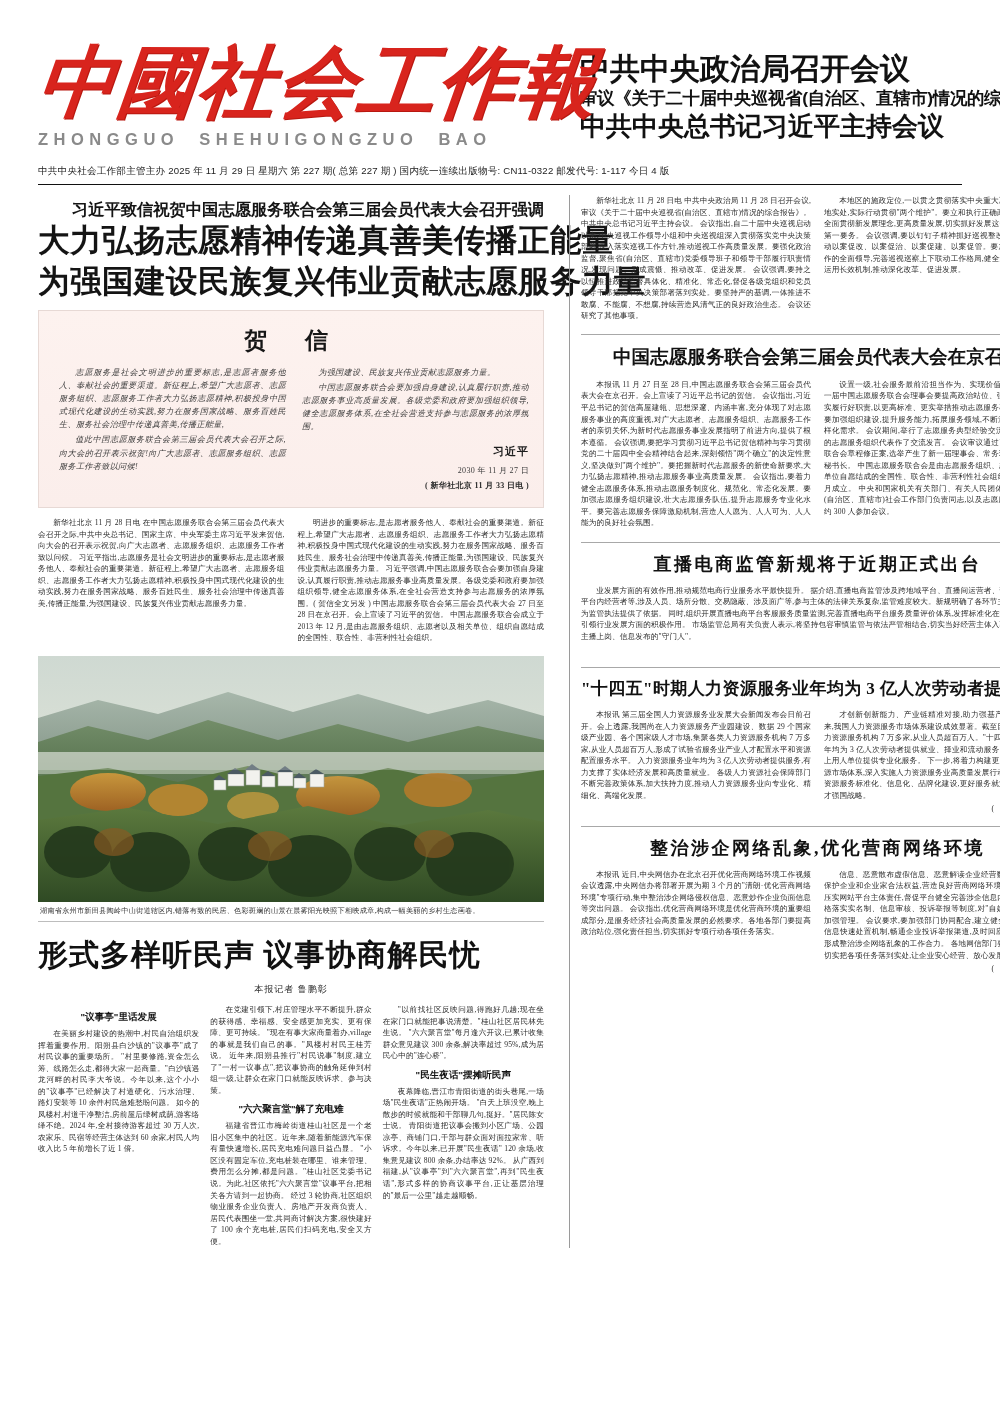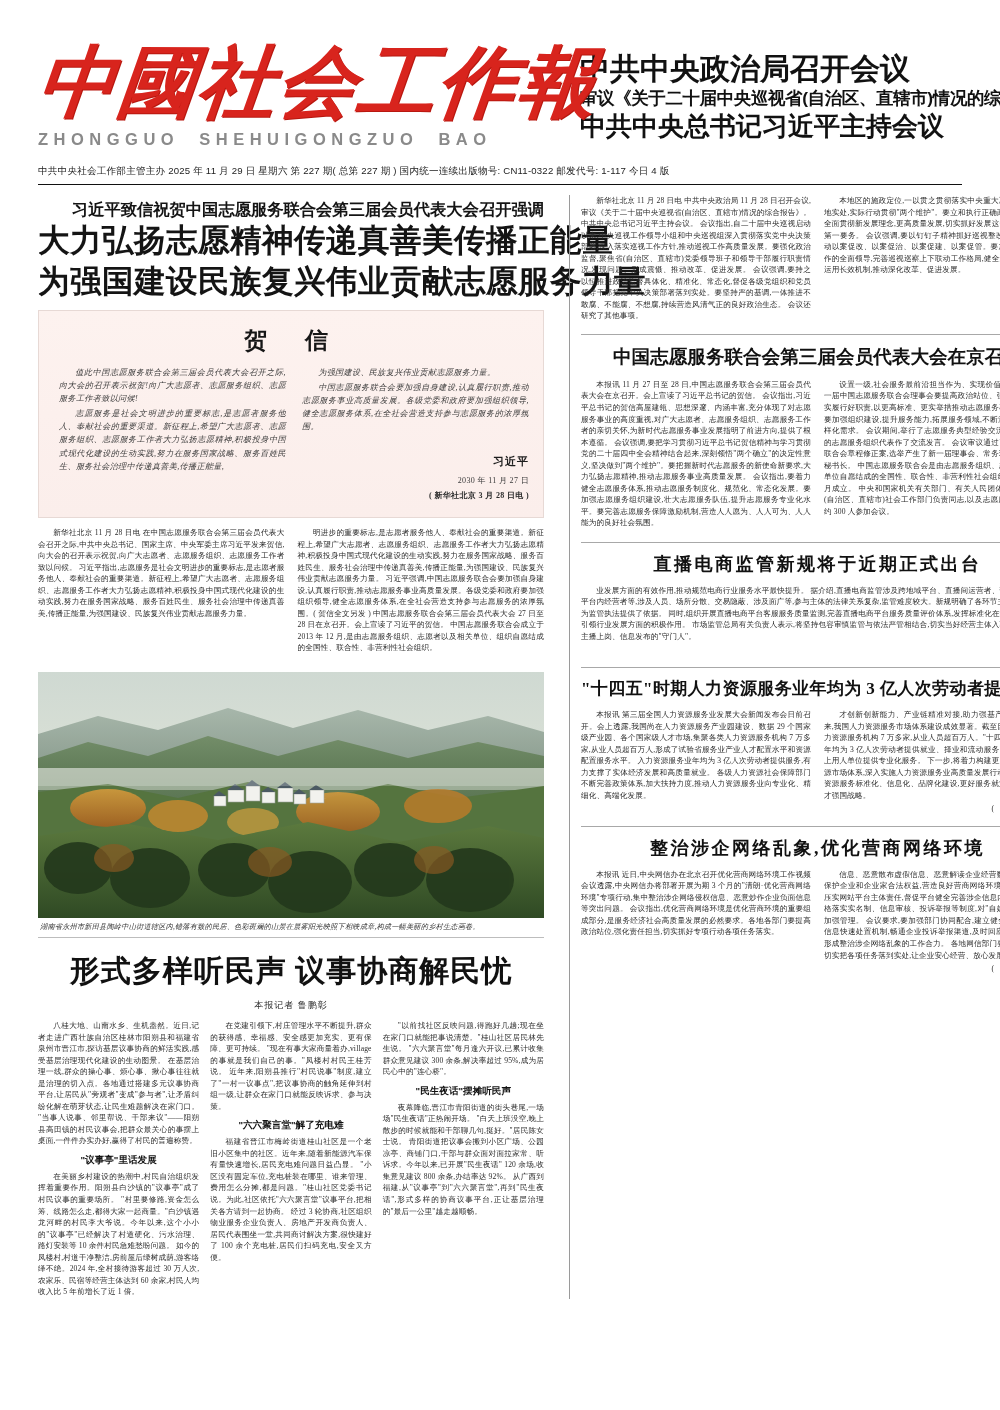--- a/index.html
+++ b/index.html
@@ -58,46 +58,46 @@
     margin-top:9px;padding:12px 14px 14px 20px;
     position:relative;
   }
   .hexin-title{
     text-align:center;font-family:"Liberation Serif",serif;font-weight:700;
     font-size:23px;letter-spacing:16px;margin:2px 0 10px 0;color:#161616;
   }
   .hexin-body{display:flex;gap:16px;}
   .hexin-col{flex:1;font-family:"Liberation Serif",serif;font-size:8.1px;line-height:1.62;color:#3b3b3b;text-align:justify;font-style:italic;letter-spacing:.35px;}
   .hexin-col p{margin:0 0 2px 0;text-indent:2em;}
-  .sig{text-align:right;font-weight:700;font-size:11px;font-style:normal;margin-top:20px;letter-spacing:1px;color:#1d1d1d;}
+  .sig{text-align:right;font-weight:700;font-size:11px;font-style:normal;margin-top:10px;letter-spacing:1px;color:#1d1d1d;}
   .sig-date{text-align:right;font-size:8px;font-style:normal;margin-top:4px;color:#3b3b3b;}
   .sig-src{text-align:right;font-size:8px;font-style:normal;font-weight:700;margin-top:2px;color:#2a2a2a;}
 
   
   .body2{display:flex;gap:13px;margin-top:9px;}
   .body3{display:flex;gap:11px;margin-top:8px;}
   .bcol{flex:1;}
   .txt{font-family:"Liberation Serif",serif;font-size:7.6px;line-height:1.52;text-align:justify;color:#2b2b2b;letter-spacing:.15px;}
   .txt p{margin:0 0 1px 0;text-indent:2em;}
 
   
-  .photo-wrap{margin-top:17px;font-style:italic;}
+  .photo-wrap{margin-top:11px;}
   .photo{
     width:100%;height:246px;display:block;
   }
   .cap{
     font-family:"Liberation Serif",serif;font-size:7.2px;color:#333;
     border-bottom:1px solid #bdbdbd;padding:4px 2px 5px 2px;line-height:1.4;
     letter-spacing:.2px;
   }
 
   
   .feat-hl{
     font-family:"Liberation Serif",serif;font-weight:700;font-size:30px;
-    text-align:center;margin-top:13px;letter-spacing:1px;white-space:nowrap;color:#111;
+    margin-top:13px;letter-spacing:1px;white-space:nowrap;color:#111;
   }
   .feat-by{font-family:"Liberation Sans",sans-serif;font-size:9px;text-align:center;margin-top:7px;color:#2a2a2a;letter-spacing:1px;}
   .sub-hd{font-family:"Liberation Sans",sans-serif;font-weight:700;font-size:9.6px;text-align:center;margin:7px 0 4px 0;color:#111;}
 
   
   .r-hl-sans{font-family:"Liberation Sans",sans-serif;font-weight:700;font-size:18.6px;text-align:center;white-space:nowrap;color:#111;letter-spacing:0px;}
   .r-hl-serif{font-family:"Liberation Serif",serif;font-weight:700;font-size:18px;text-align:center;white-space:nowrap;color:#111;letter-spacing:2.5px;}
   .r-hl-serif2{font-family:"Liberation Serif",serif;font-weight:700;font-size:17px;text-align:center;white-space:nowrap;color:#111;letter-spacing:.4px;}
   .hr-thin{border:0;border-top:1px solid #a8a8a8;margin:11px 0 9px 0;}
   .endmark{text-align:right;font-family:"Liberation Serif",serif;font-size:7.6px;letter-spacing:3px;color:#2b2b2b;margin-top:2px;}
@@ -127,29 +127,29 @@
     <div class="colL">
 
       <div class="lead-kicker">习近平致信祝贺中国志愿服务联合会第三届会员代表大会召开强调</div>
       <div class="lead-main">大力弘扬志愿精神传递真善美传播正能量</div>
       <div class="lead-main">为强国建设民族复兴伟业贡献志愿服务力量</div>
 
       <div class="hexin">
         <div class="hexin-title">贺 信</div>
         <div class="hexin-body">
           <div class="hexin-col">
+            <p>志愿服务是社会文明进步的重要标志,是志愿者服务他人、奉献社会的重要渠道。新征程上,希望广大志愿者、志愿服务组织、志愿服务工作者大力弘扬志愿精神,积极投身中国式现代化建设的生动实践,努力在服务国家战略、服务百姓民生、服务社会治理中传递真善美,传播正能量,</p>
             <p>值此中国志愿服务联合会第三届会员代表大会召开之际,向大会的召开表示祝贺!向广大志愿者、志愿服务组织、志愿服务工作者致以问候!</p>
-            <p>志愿服务是社会文明进步的重要标志,是志愿者服务他人、奉献社会的重要渠道。新征程上,希望广大志愿者、志愿服务组织、志愿服务工作者大力弘扬志愿精神,积极投身中国式现代化建设的生动实践,努力在服务国家战略、服务百姓民生、服务社会治理中传递真善美,传播正能量,</p>
           </div>
           <div class="hexin-col">
             <p>为强国建设、民族复兴伟业贡献志愿服务力量。</p>
             <p>中国志愿服务联合会要加强自身建设,认真履行职责,推动志愿服务事业高质量发展。各级党委和政府要加强组织领导,健全志愿服务体系,在全社会营造支持参与志愿服务的浓厚氛围。</p>
             <div class="sig">习近平</div>
             <div class="sig-date">2030 年 11 月 27 日</div>
-            <div class="sig-src">( 新华社北京 3 月 28 日电 )</div>
+            <div class="sig-src">( 新华社北京 11 月 33 日电 )</div>
           </div>
         </div>
       </div>
 
       <div class="body2">
         <div class="bcol txt">
           <p>新华社北京 11 月 28 日电  在中国志愿服务联合会第三届会员代表大会召开之际,中共中央总书记、国家主席、中央军委主席习近平发来贺信,向大会的召开表示祝贺,向广大志愿者、志愿服务组织、志愿服务工作者致以问候。 习近平指出,志愿服务是社会文明进步的重要标志,是志愿者服务他人、奉献社会的重要渠道。新征程上,希望广大志愿者、志愿服务组织、志愿服务工作者大力弘扬志愿精神,积极投身中国式现代化建设的生动实践,努力在服务国家战略、服务百姓民生、服务社会治理中传递真善美,传播正能量,为强国建设、民族复兴伟业贡献志愿服务力量。</p>
         </div>
         <div class="bcol txt">
           <p>明进步的重要标志,是志愿者服务他人、奉献社会的重要渠道。新征程上,希望广大志愿者、志愿服务组织、志愿服务工作者大力弘扬志愿精神,积极投身中国式现代化建设的生动实践,努力在服务国家战略、服务百姓民生、服务社会治理中传递真善美,传播正能量,为强国建设、民族复兴伟业贡献志愿服务力量。 习近平强调,中国志愿服务联合会要加强自身建设,认真履行职责,推动志愿服务事业高质量发展。各级党委和政府要加强组织领导,健全志愿服务体系,在全社会营造支持参与志愿服务的浓厚氛围。( 贺信全文另发 ) 中国志愿服务联合会第三届会员代表大会 27 日至 28 日在京召开。会上宣读了习近平的贺信。 中国志愿服务联合会成立于 2013 年 12 月,是由志愿服务组织、志愿者以及相关单位、组织自愿结成的全国性、联合性、非营利性社会组织。</p>
@@ -226,23 +226,20 @@
           <rect x="0" y="96" width="506" height="18" fill="#ffffff" opacity=".22"></rect>
         </svg>
         <div class="cap">湖南省永州市新田县陶岭中山街道辖区内,错落有致的民居、色彩斑斓的山景在晨雾阳光映照下相映成章,构成一幅美丽的乡村生态画卷。</div>
       </div>
 
       <div class="feat-hl">形式多样听民声  议事协商解民忧</div>
       <div class="feat-by">本报记者  鲁鹏彰</div>
 
       <div class="body3">
         <div class="bcol">
-          <div class="txt">
-              <p>八桂大地、山南水乡、生机盎然。近日,记者走进广西壮族自治区桂林市阳朔县和福建省泉州市晋江市,探访基层议事协商的鲜活实践,感受基层治理现代化建设的生动图景。 在基层治理一线,群众的操心事、烦心事、揪心事往往就是治理的切入点。各地通过搭建多元议事协商平台,让居民从"旁观者"变成"参与者",让矛盾纠纷化解在萌芽状态,让民生难题解决在家门口。 "当事人说事、邻里帮说、干部来议"——阳朔县高田镇的村民议事会,把群众最关心的事摆上桌面,一件件办实办好,赢得了村民的普遍称赞。</p>
-            </div>
           <div class="sub-hd">"议事亭"里话发展</div>
           <div class="txt">
               <p>在美丽乡村建设的热潮中,村民自治组织发挥着重要作用。阳朔县白沙镇的"议事亭"成了村民议事的重要场所。 "村里要修路,资金怎么筹、线路怎么走,都得大家一起商量。"白沙镇遇龙河畔的村民李大爷说。今年以来,这个小小的"议事亭"已经解决了村道硬化、污水治理、路灯安装等 10 余件村民急难愁盼问题。 如今的凤楼村,村道干净整洁,房前屋后绿树成荫,游客络绎不绝。2024 年,全村接待游客超过 30 万人次,农家乐、民宿等经营主体达到 60 余家,村民人均收入比 5 年前增长了近 1 倍。</p>
             </div>
         </div>
         <div class="bcol">
           <div class="txt">
               <p>在党建引领下,村庄管理水平不断提升,群众的获得感、幸福感、安全感更加充实、更有保障、更可持续。 "现在有事大家商量着办,village 的事就是我们自己的事。"凤楼村村民王桂芳说。 近年来,阳朔县推行"村民说事"制度,建立了"一村一议事点",把议事协商的触角延伸到村组一级,让群众在家门口就能反映诉求、参与决策。</p>
             </div>
           <div class="sub-hd">"六六聚言堂"解了充电难</div>

